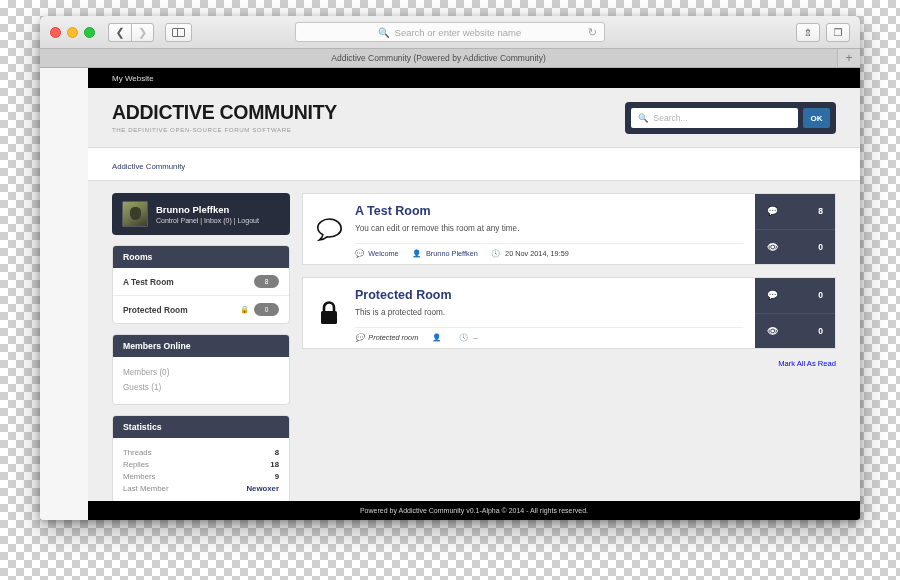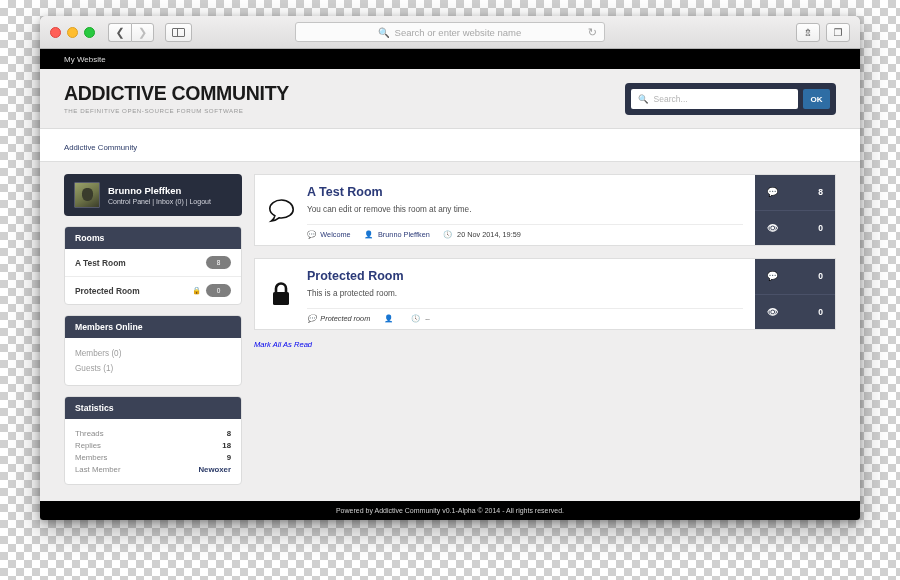--- a/index.html
+++ b/index.html
@@ -101,21 +101,21 @@
     display: flex; align-items: center; justify-content: center;
     font-size: 8.5px; color: #4b4b4b;
     border-right: 1px solid #b8b8b8;
   }
   .tab-plus {
     width: 22px; display: flex; align-items: center; justify-content: center;
     font-size: 12px; color: #7d7d7d; background: #d6d5d5;
   }
 
   
-  .page { flex: 1; background: #ffffff; overflow: hidden; display: flex; flex-direction: column; }
+  .page { flex: 1; background: #ffffff; overflow: hidden; display: flex; flex-direction: column; margin-left: 48px; }
 
   .topnav {
     height: 20px; background: #000000;
     display: flex; align-items: center;
     padding: 0 24px;
     flex: none;
   }
   .topnav .brandlink { color: #dcdcdc; font-size: 8px; }
   .topnav .navlinks { margin-left: auto; display: flex; gap: 22px; }
   .topnav .navlinks a { color: #dcdcdc; font-size: 8px; text-decoration: none; }
@@ -263,23 +263,23 @@
     flex: 1; background: #3b4256; color: #ffffff;
     display: flex; align-items: center;
     padding: 0 12px;
     font-size: 8.5px; font-weight: bold;
   }
   .stat-box + .stat-box { border-top: 1px solid #4a5168; }
   .stat-box .sicon { font-size: 9px; }
   .stat-box .snum { margin-left: auto; }
 
   .mark-read {
+    text-align: right;
     font-size: 7.6px; color: #2b3a78;
     margin-top: -2px;
-    font-style: italic;
   }
 
   .footer {
     background: #000000;
     height: 19px;
     display: flex; align-items: center; justify-content: center;
     color: #cfcfcf; font-size: 7px;
     flex: none;
   }
   a { text-decoration: none; }
@@ -318,20 +318,24 @@
     <div class="toolbar-right">
       <div class="tbtn">
         <span>⇯</span>
       </div>
       <div class="tbtn">
         <span>❐</span>
       </div>
     </div>
   </div>
 
+  <div class="tabstrip">
+    <div class="tab">Addictive Community (Powered by Addictive Community)</div>
+    <div class="tab-plus">+</div>
+  </div>
 
   <div class="page">
 
     <div class="topnav">
       <a class="brandlink" href="#">My Website</a>
     </div>
 
     <div class="header">
       <div>
         <div class="logo-title">ADDICTIVE COMMUNITY</div>

